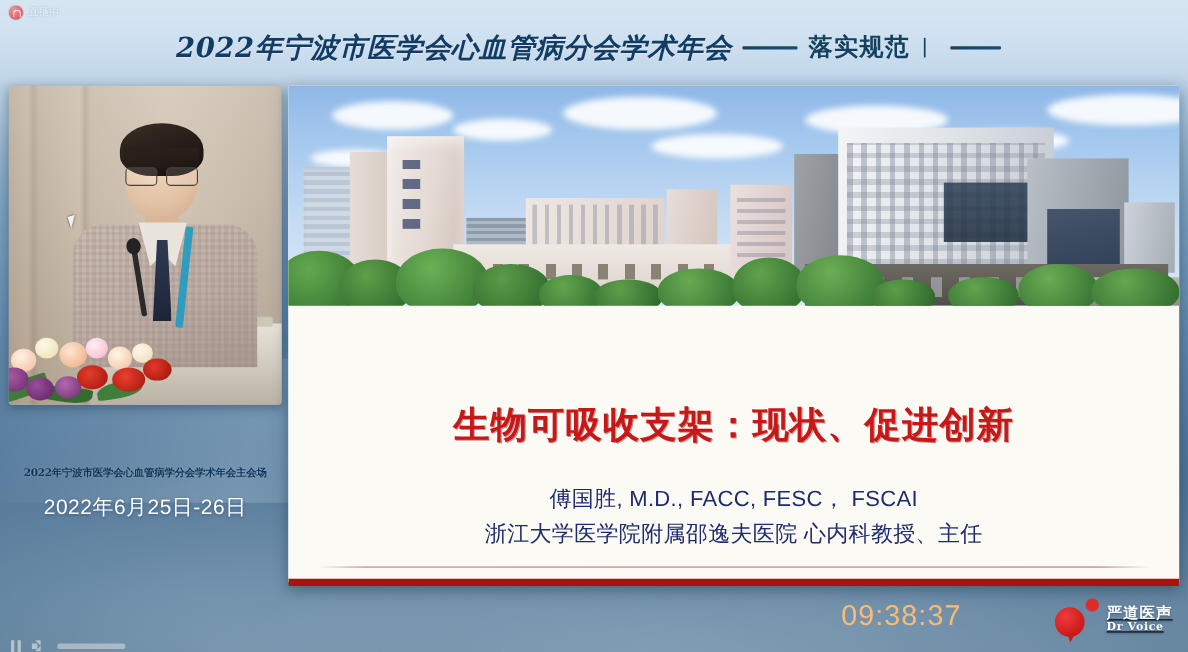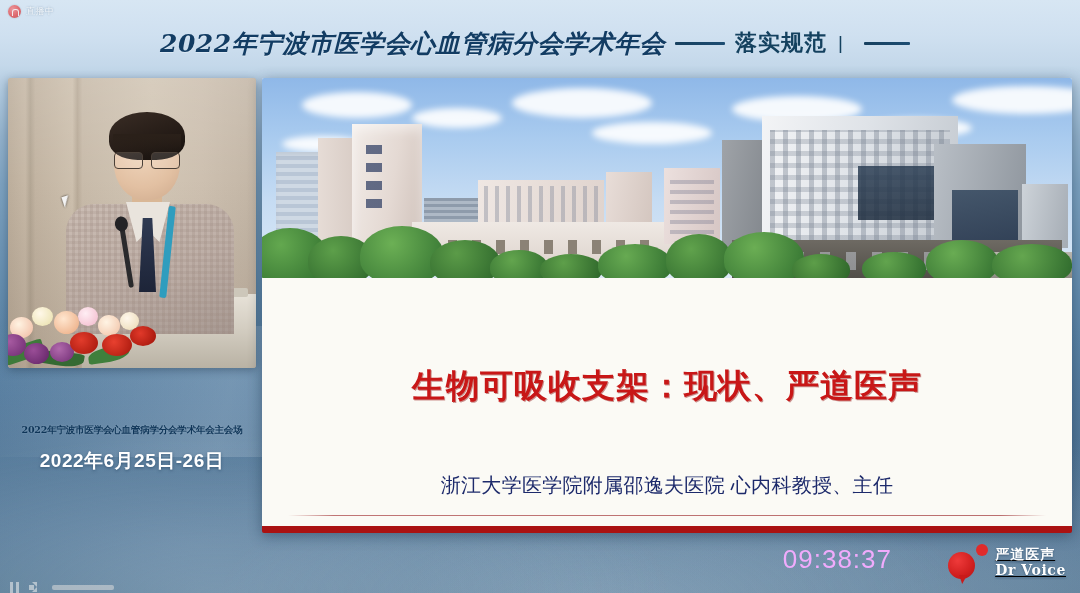--- a/index.html
+++ b/index.html
@@ -210,21 +210,21 @@
     font-weight:bold; font-size:9.5px; color:#0e3558;
     letter-spacing:-.2px; white-space:nowrap;
     text-shadow:0 0 2px rgba(255,255,255,.25);
   }
   .sc-line2{
     font-size:19px; font-weight:bold; color:#ffffff;
     letter-spacing:3px; margin-top:13px;
     text-shadow:0 1px 3px rgba(25,55,85,.55);
   }
   .sc-line3{
-    font-size:19px; font-weight:bold; color:#ffffff;
+    font-size:19px; font-weight:normal; color:#ffffff;
     letter-spacing:.5px; margin-top:11px;
     text-shadow:0 1px 3px rgba(25,55,85,.55);
   }
 
   
   #slide{
     position:absolute; left:262px; top:78px; width:810px; height:455px;
     background:#fbfaf5;
     border-bottom:7px solid #aa1212;
     border-radius:2px;
@@ -283,22 +283,22 @@
     font-family:"DejaVu Serif","Liberation Serif",serif;
     color:#17181a;
   }
   .mayo-txt .l1,.mayo-txt .l2{
     font-size:15.5px; font-weight:bold; letter-spacing:.9px; line-height:1.2;
     white-space:nowrap;
   }
 
   
   #clock{
-    position:absolute; right:188px; bottom:18px;
-    font-size:26px; color:#f0abfc; letter-spacing:1px;
+    position:absolute; right:206px; bottom:18px;
+    font-size:26px; color:#fdba74; letter-spacing:1px;
     z-index:30; font-weight:normal;
   }
   #watermark{
     position:absolute; right:14px; bottom:10px;
     display:flex; align-items:center; gap:7px; z-index:30;
   }
   .wm-marks{ position:relative; width:40px; height:40px; flex:none; }
   .wm-marks .big{
     position:absolute; left:0; top:9px; width:27px; height:27px;
     border-radius:50%;
@@ -314,21 +314,21 @@
     position:absolute; right:0; top:1px; width:12px; height:12px;
     border-radius:50%; background:#e02b2b;
   }
   .wm-txt{ line-height:1.12;text-decoration:underline; }
   .wm-txt .cn{
     font-size:14px; font-weight:bold; color:#ffffff; letter-spacing:1px;
     text-shadow:0 1px 2px rgba(30,60,90,.6);
   }
   .wm-txt .en{
     font-family:"DejaVu Serif","Liberation Serif",serif;
-    font-size:14px; font-weight:bold; color:#ffffff; letter-spacing:.6px;
+    font-size:10px; font-weight:bold; color:#ffffff; letter-spacing:.6px;
     text-shadow:0 1px 2px rgba(30,60,90,.6);
   }
 
   
   #player-controls{
     position:absolute; left:0; right:0; bottom:0; height:12px;
     display:flex; align-items:center; gap:10px;
     padding:0 10px; z-index:35; opacity:.55;
   }
   .ctl{ flex:none; position:relative; }
@@ -483,21 +483,22 @@
       <span class="tree" style="left:336px; width:74px; height:40px; background:radial-gradient(circle at 38% 30%,#67aa52,#2e6c2d);"></span>
       <span class="tree" style="left:404px; width:66px; height:50px; background:radial-gradient(circle at 38% 30%,#60a24c,#2b652a);"></span>
       <span class="tree" style="left:462px; width:80px; height:52px; background:radial-gradient(circle at 38% 30%,#6bae54,#2f6e2e);"></span>
       <span class="tree" style="left:530px; width:58px; height:30px; background:radial-gradient(circle at 38% 30%,#5d9e49,#2a6228);"></span>
       <span class="tree" style="left:600px; width:64px; height:32px; background:radial-gradient(circle at 38% 30%,#62a44e,#2c682b);"></span>
       <span class="tree" style="left:664px; width:72px; height:44px; background:radial-gradient(circle at 38% 30%,#69ac53,#2e6b2d);"></span>
       <span class="tree" style="left:730px; width:80px; height:40px; background:radial-gradient(circle at 38% 30%,#64a64f,#2c672b);"></span>
     </div>
   </div>
 
-  <div class="slide-title">生物可吸收支架：现状、严道医声</div>
+  <div class="slide-title">生物可吸收支架：现状、促进创新</div>
+  <div class="slide-sub1">傅国胜, M.D., FACC, FESC， FSCAI</div>
   <div class="slide-sub2">浙江大学医学院附属邵逸夫医院  心内科教授、主任</div>
   <div class="slide-divider"></div>
 
   <div class="logo-row">
 
     <div class="logo-item c">
 
       <span class="mayo-txt">
         <div class="l1">MAYO CLINIC</div>
 

